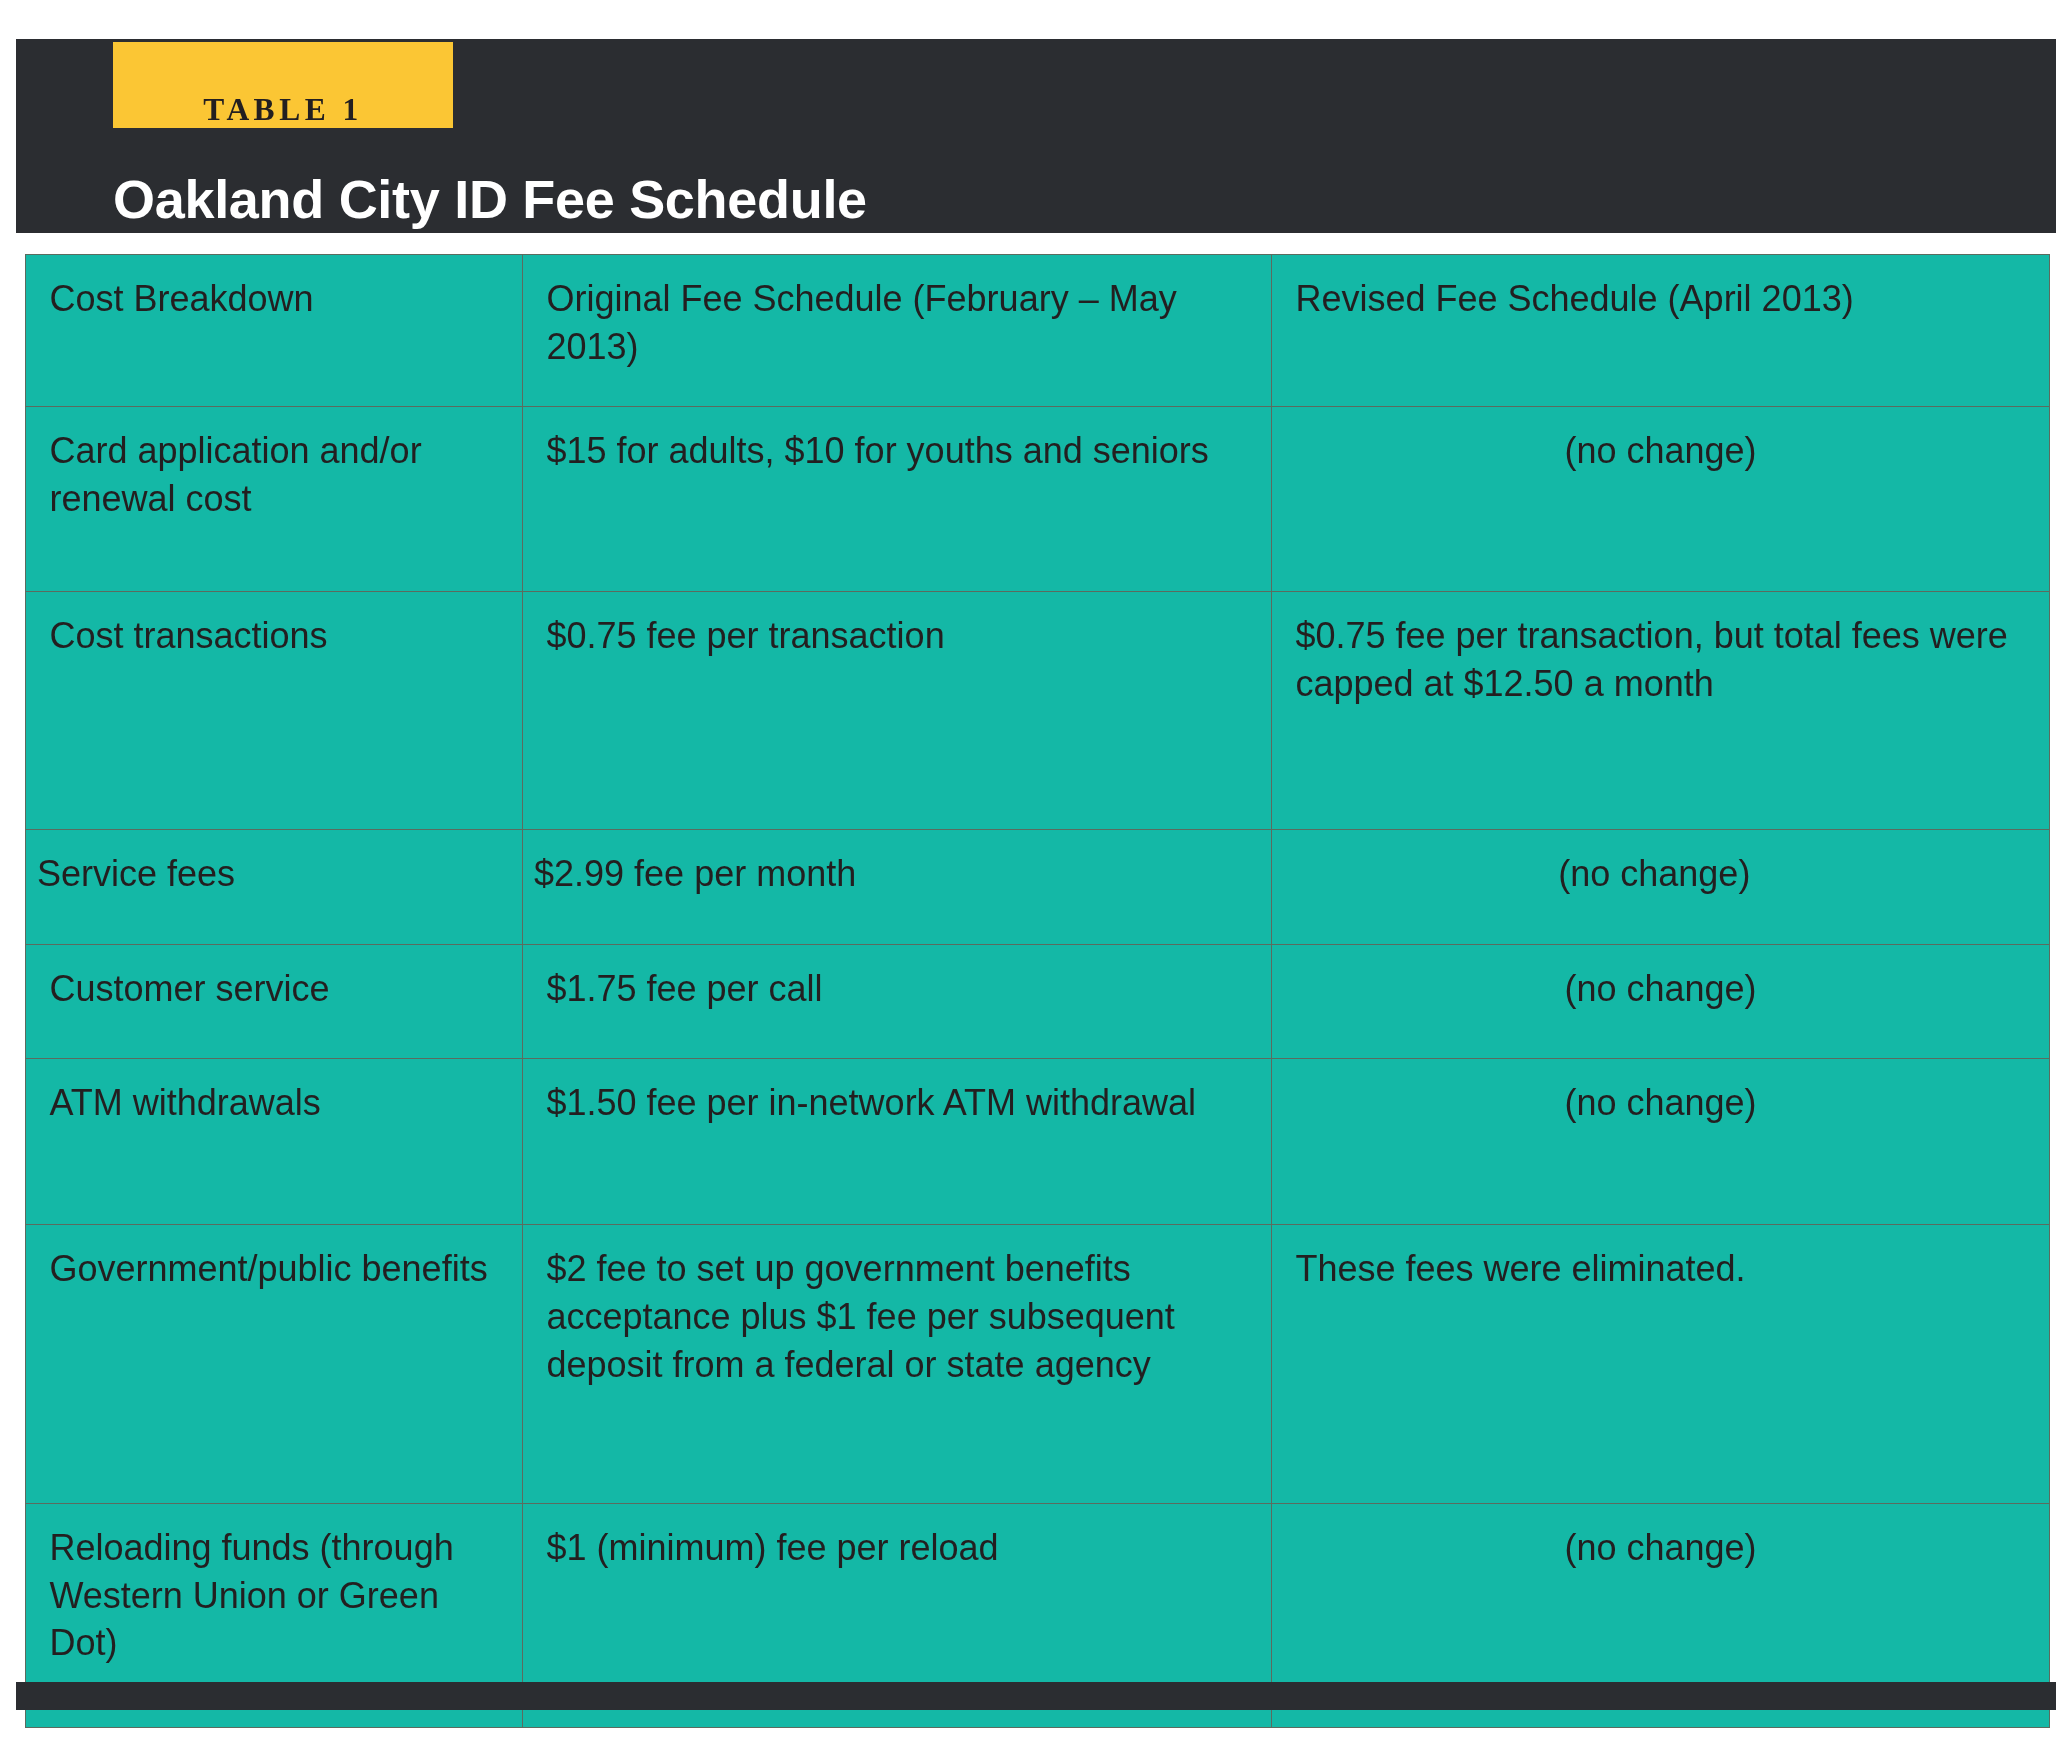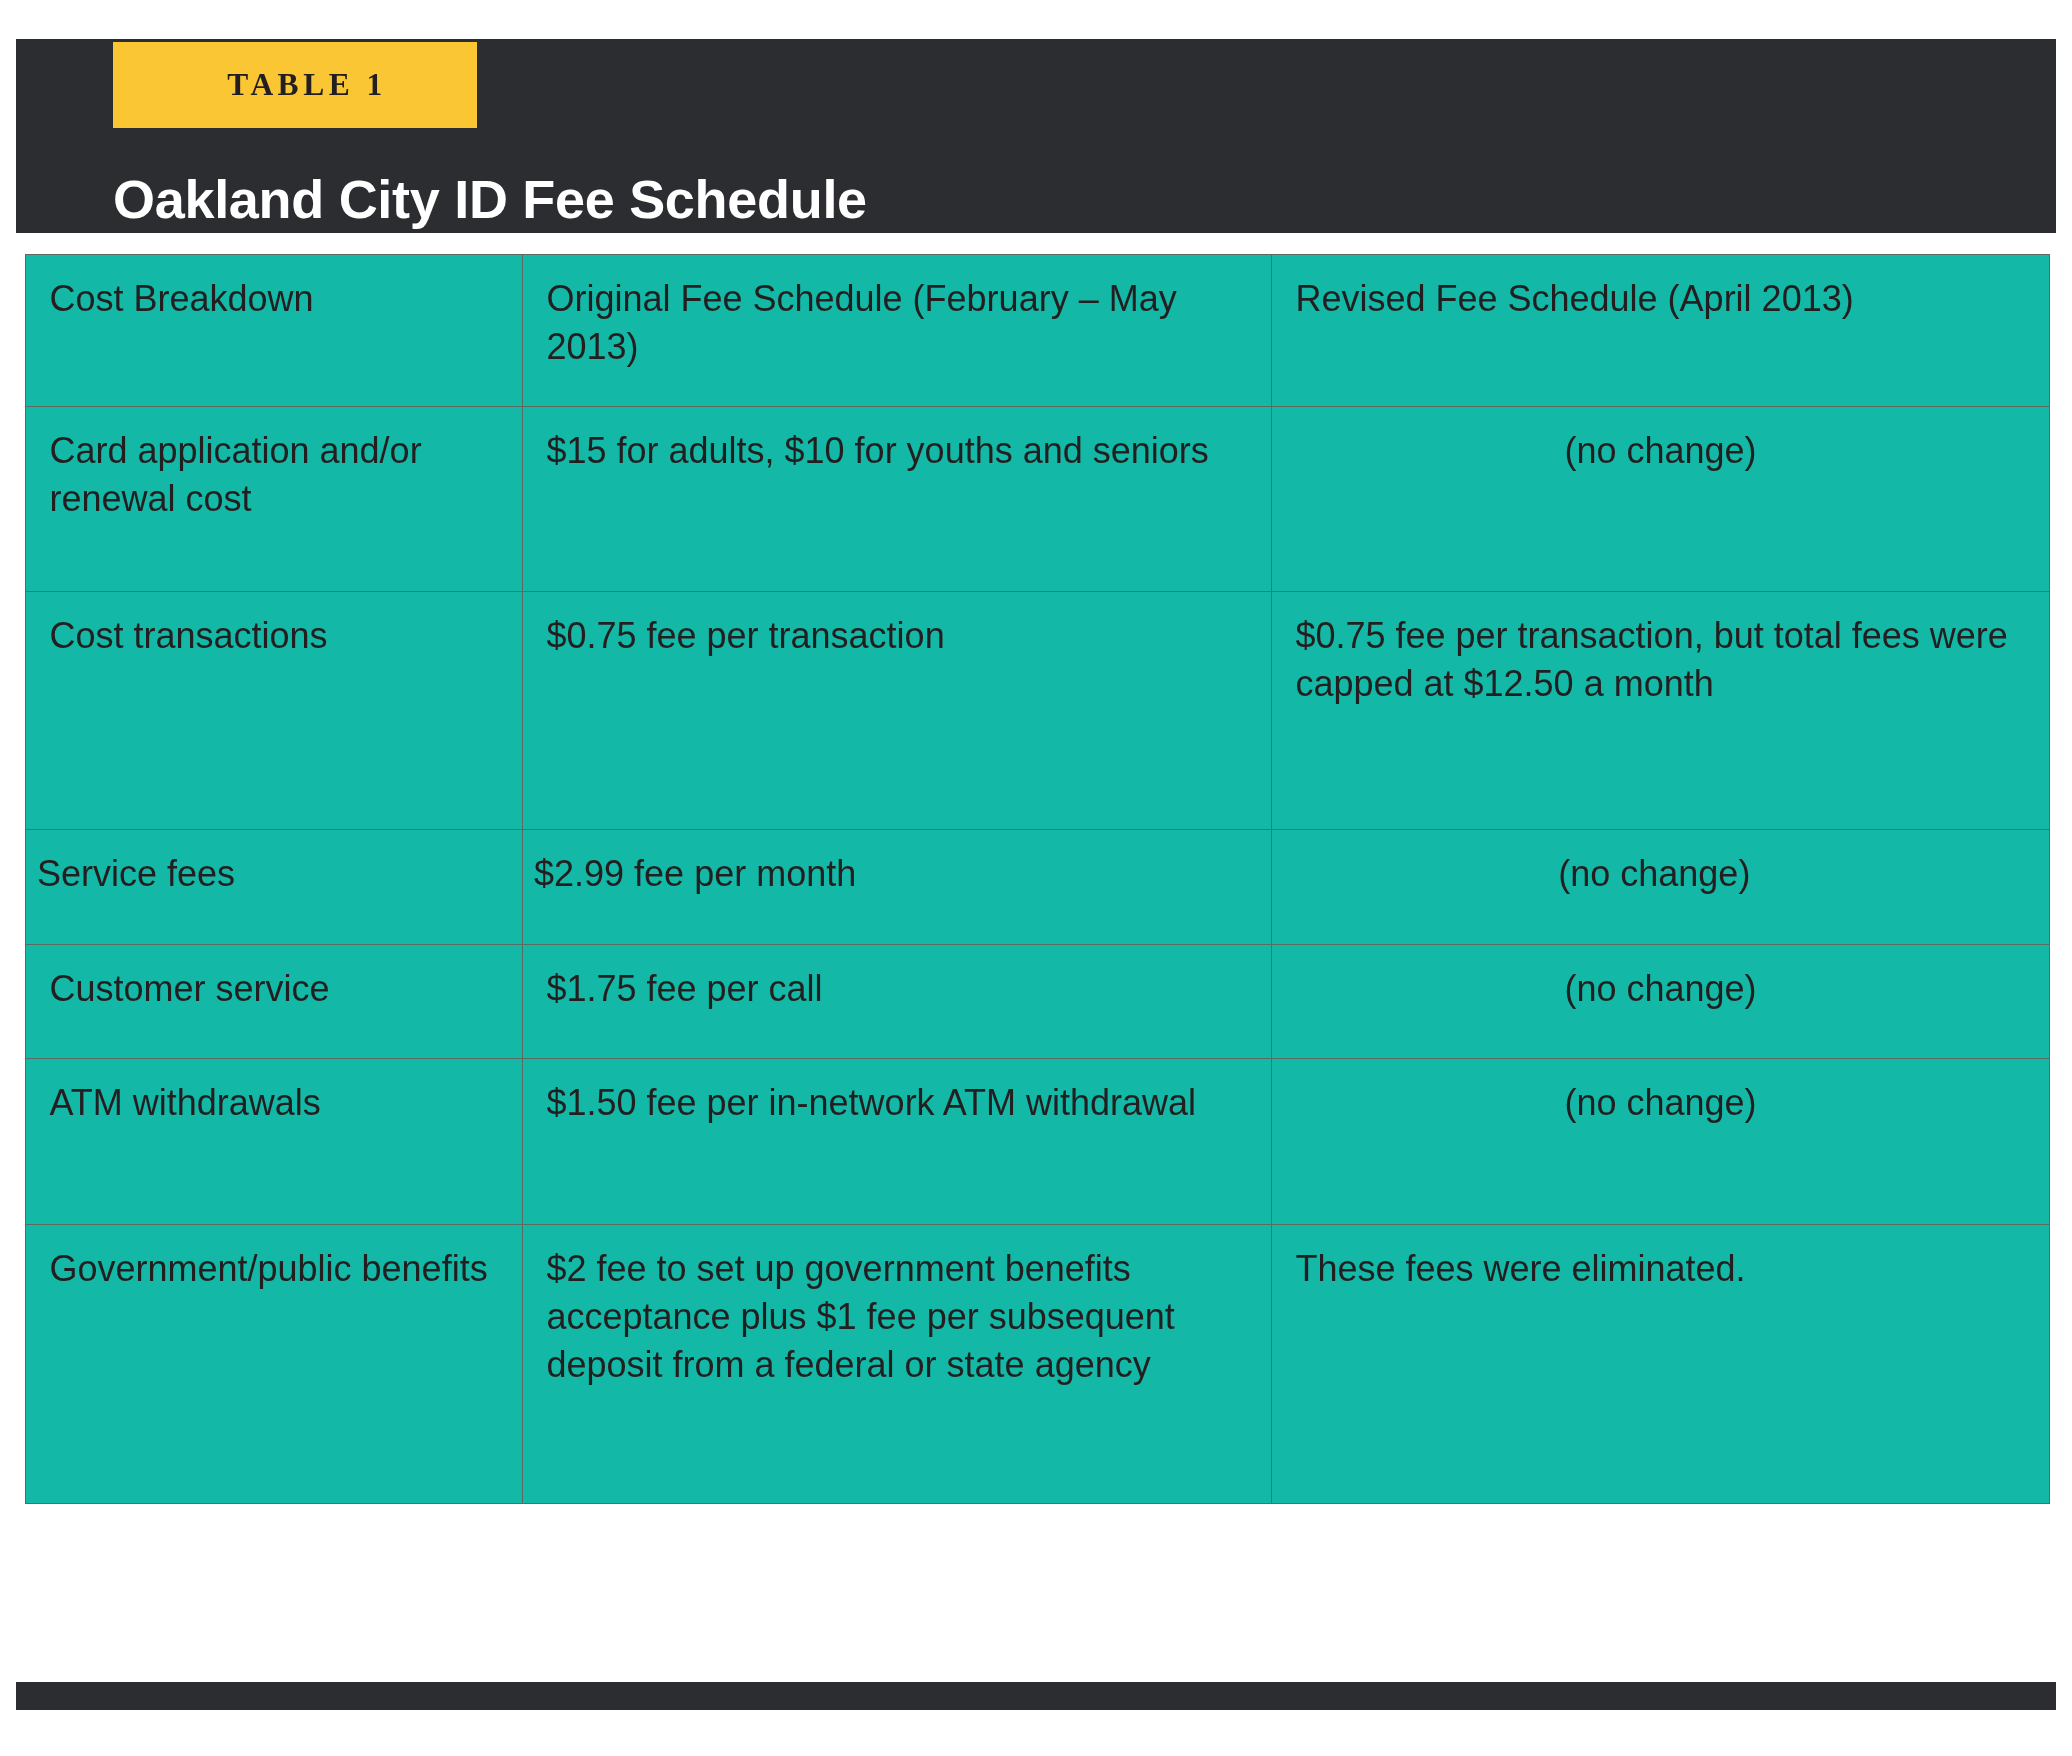--- a/index.html
+++ b/index.html
@@ -34,23 +34,22 @@
   }
 
   .table-tag {
     position: absolute;
     left: 97px;
     top: 2.7px;
     width: 340px;
     height: 86px;
     background: #fbc634;
     display: flex;
-    align-items: center;
+    align-items: flex-end;
     justify-content: center;
-    padding-left: 24px;
   }
   .table-tag span {
     font-family: "Liberation Serif", serif;
     font-weight: bold;
     font-size: 31.5px;
     letter-spacing: 4.5px;
     color: #231f20;
   }
 
   .header-title {
@@ -164,19 +163,24 @@
         <td>$1.50 fee per in-network ATM withdrawal</td>
         <td class="cell-center">(no change)</td>
       </tr>
 
       <tr class="row-gov">
         <td>Government/public benefits</td>
         <td>$2 fee to set up government benefits acceptance plus $1 fee per subsequent deposit from a federal or state agency</td>
         <td>These fees were eliminated.</td>
       </tr>
 
+      <tr class="row-reload">
+        <td>Reloading funds (through Western Union or Green Dot)</td>
+        <td>$1 (minimum) fee per reload</td>
+        <td class="cell-center">(no change)</td>
+      </tr>
     </tbody>
   </table>
 
   <div class="footer-rule"></div>
 
 </div>
 
 
 </body></html>

